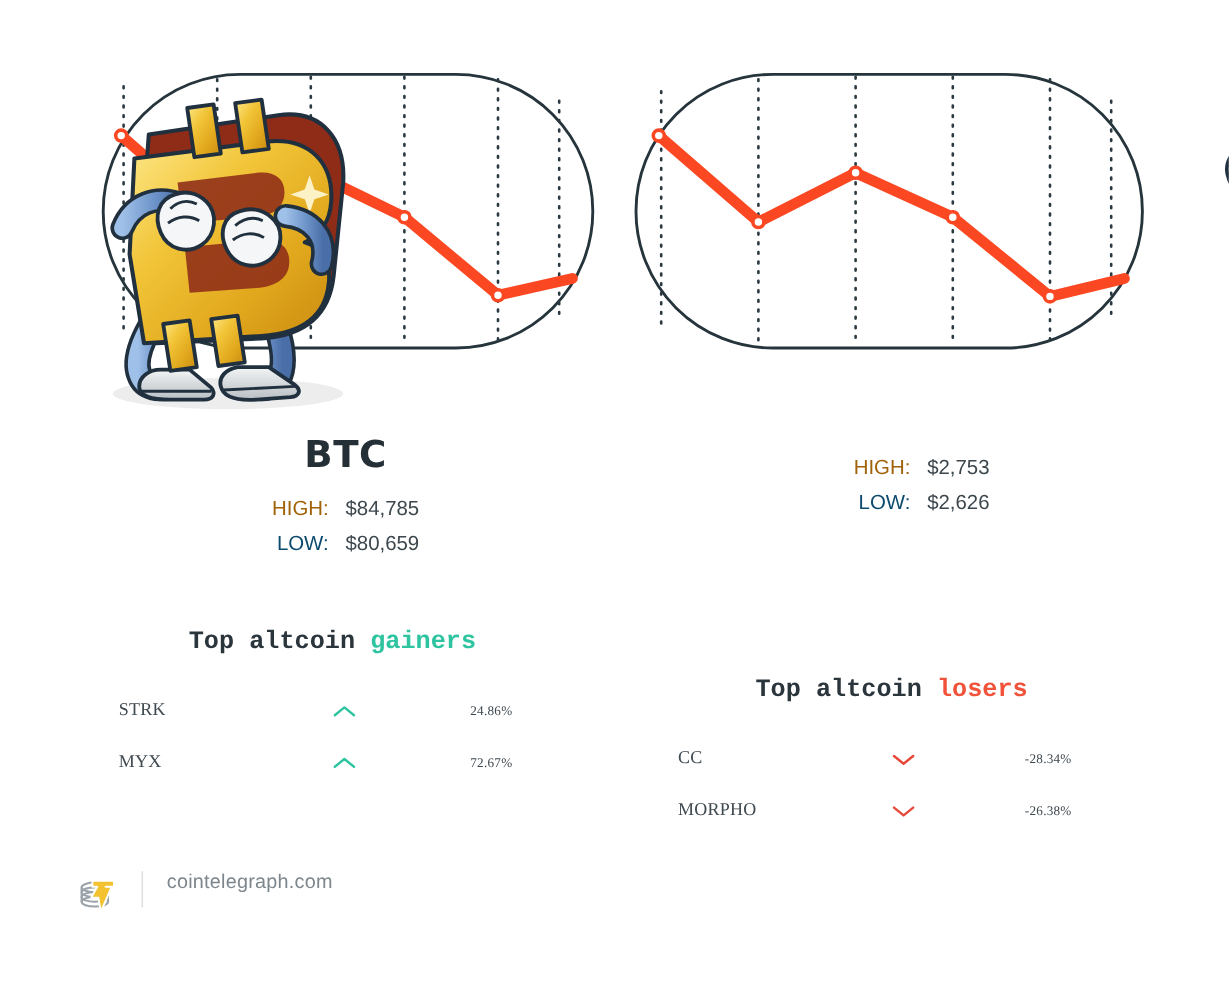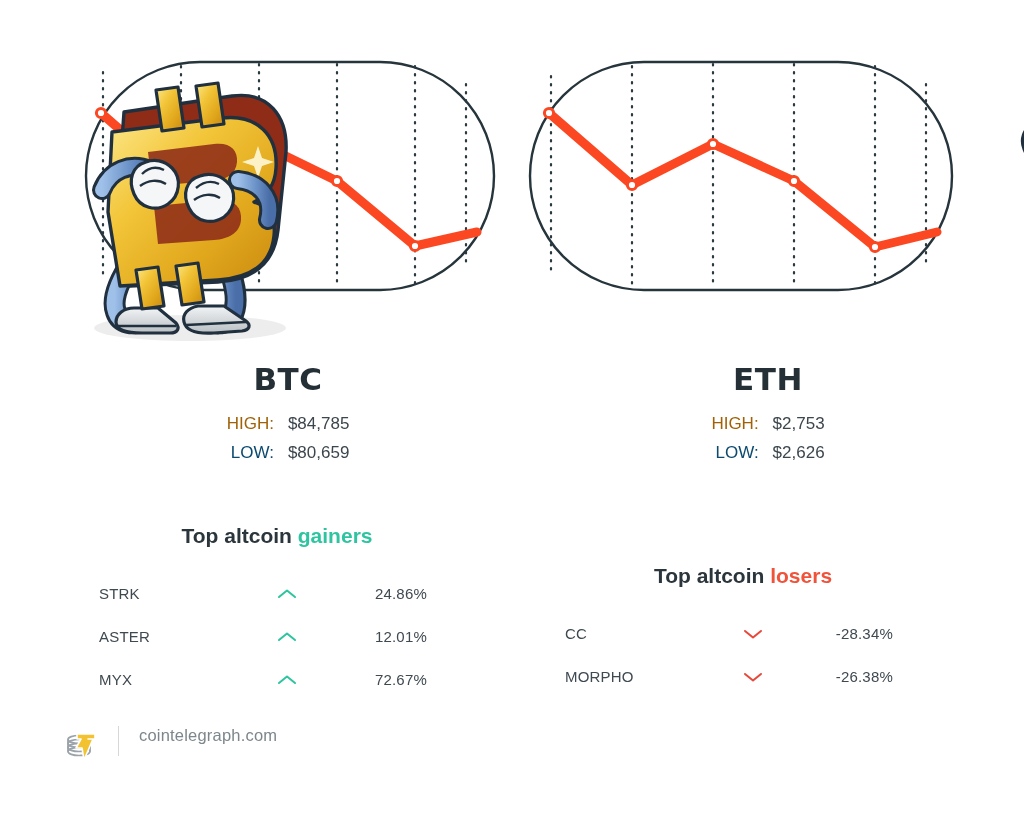--- a/index.html
+++ b/index.html
@@ -37,36 +37,36 @@
   .hl-label.low  { color:#0c4a6e; }
   .hl-value { text-align:left; color:#3c464d; }
 
   
   .alt-block { position:absolute; top:524px; width:440px; }
   .alt-block.gainers { left:57px; }
   .alt-block.losers  { left:523px;margin-top:40px; }
   .alt-title {
     font-size:21px; font-weight:bold; color:#2b353c;
     text-align:center; margin-bottom:24px;
-    font-family:Liberation Sans, sans-serif;
+    font-family:Liberation Mono, monospace;
   }
   .alt-title .accent-up   { color:#2ec4a0; }
   .alt-title .accent-down { color:#f0533a; }
-  .alt-list { width:100%; }
+  .alt-list { width:100%;font-family:Liberation Serif, serif; }
   .alt-row {
     display:flex; align-items:center;
     height:43px;
   }
   .alt-sym {
     flex:0 0 200px; font-size:15px; color:#3f4950;
     padding-left:42px; letter-spacing:0.2px;
   }
   .alt-arrow { flex:0 0 60px; display:flex; justify-content:center; align-items:center; }
   .alt-pct {
-    flex:0 0 110px; text-align:right; font-size:15px; color:#3f4950;
+    flex:0 0 110px; text-align:right; font-size:11px; color:#3f4950;
     letter-spacing:0.2px;
   }
 
   
   .footer { position:absolute; left:62px; top:726px; display:flex; align-items:flex-start; height:44px; }
   .footer-logo { width:40px; height:40px; flex:0 0 40px; }
   .footer-div { width:1px; height:30px; background:#d4d8da; margin:0 20px 0 16px; }
   .footer-url { font-size:16.5px; color:#7c868c; letter-spacing:0.2px; }
 </style>
 </head>
@@ -288,21 +288,20 @@
       </tr>
       <tr>
         <td class="hl-label low">LOW:</td>
         <td class="hl-value">$80,659</td>
       </tr>
     </tbody>
       </table>
   </div>
 
   <div class="ticker eth">
-    <div class="ticker-name">ETH</div>
     <table class="hl-table">
       <tbody>
           <tr>
         <td class="hl-label high">HIGH:</td>
         <td class="hl-value">$2,753</td>
       </tr>
       <tr>
         <td class="hl-label low">LOW:</td>
         <td class="hl-value">$2,626</td>
       </tr>
@@ -316,29 +315,20 @@
     </div>
     <div class="alt-list">
       <div class="alt-row">
         <span class="alt-sym">STRK</span>
         <span class="alt-arrow">
           <svg width="20" height="12" viewBox="0 0 20 12">
             <path d="M2,9 L10,2.5 L18,9" fill="none" stroke="#2ec4a0" stroke-width="2" stroke-linecap="round" stroke-linejoin="round"></path>
           </svg>
         </span>
         <span class="alt-pct">24.86%</span>
-      </div>
-      <div class="alt-row">
-        <span class="alt-sym">ASTER</span>
-        <span class="alt-arrow">
-          <svg width="20" height="12" viewBox="0 0 20 12">
-            <path d="M2,9 L10,2.5 L18,9" fill="none" stroke="#2ec4a0" stroke-width="2" stroke-linecap="round" stroke-linejoin="round"></path>
-          </svg>
-        </span>
-        <span class="alt-pct">12.01%</span>
       </div>
       <div class="alt-row">
         <span class="alt-sym">MYX</span>
         <span class="alt-arrow">
           <svg width="20" height="12" viewBox="0 0 20 12">
             <path d="M2,9 L10,2.5 L18,9" fill="none" stroke="#2ec4a0" stroke-width="2" stroke-linecap="round" stroke-linejoin="round"></path>
           </svg>
         </span>
         <span class="alt-pct">72.67%</span>
       </div>

